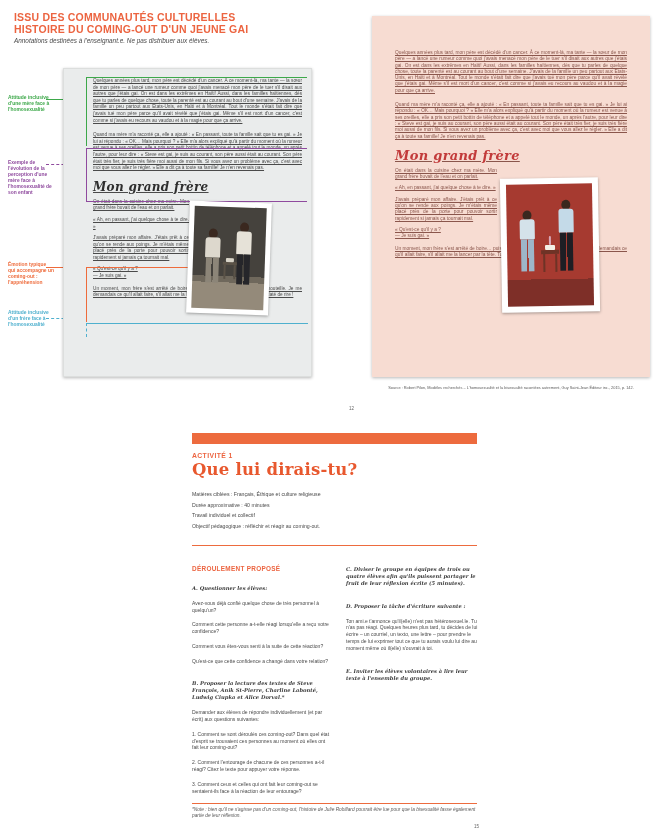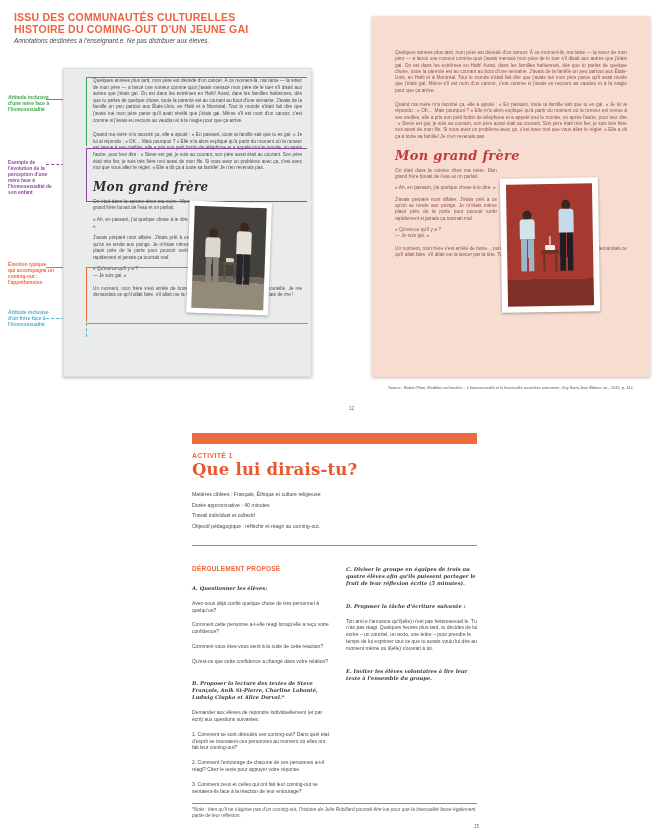--- a/index.html
+++ b/index.html
@@ -5,21 +5,21 @@
   html,body{margin:0;padding:0;}
   body{width:658px;height:840px;background:#ffffff;position:relative;overflow:hidden;
        font-family:"Liberation Sans",sans-serif;color:#4a4a4a;}
   .abs{position:absolute;}
 
   
   .doc-title{left:14px;top:12px;color:#ec6440;font-weight:bold;font-size:10.5px;line-height:11.5px;letter-spacing:.2px;}
   .doc-subtitle{left:14px;top:37px;font-style:italic;font-size:6.4px;color:#4a4a4a;}
 
   
-  .page{box-sizing:border-box;box-shadow:0 1px 3px rgba(0,0,0,.28);}
+  .page{box-sizing:border-box;box-shadow:0 1px 3px rgba(0,0,0,.28);text-decoration:underline;}
   .page-left{left:63px;top:68px;width:249px;height:309px;background:#eaecec;border:1px solid #dcdedd;
              padding:9px 9px 0 29px;}
   .page-right{left:372px;top:16px;width:278px;height:361px;background:#f7dcd2;
               padding:34px 23px 0 23px;color:#8a564c;}
   .story-p{margin:0 0 8px 0;font-size:4.7px;line-height:6.6px;text-align:justify;}
   .page-right .story-p{font-size:4.8px;line-height:6.3px;}
   .script-title{margin:6px 0 5px 0;font-family:"DejaVu Serif",serif;font-style:italic;font-weight:bold;
                 font-size:12px;color:#2e2e2e;letter-spacing:.3px;}
   .page-right .script-title{color:#c23a3a;font-size:13px;margin-top:4px;}
   .narrow{width:96px;}

